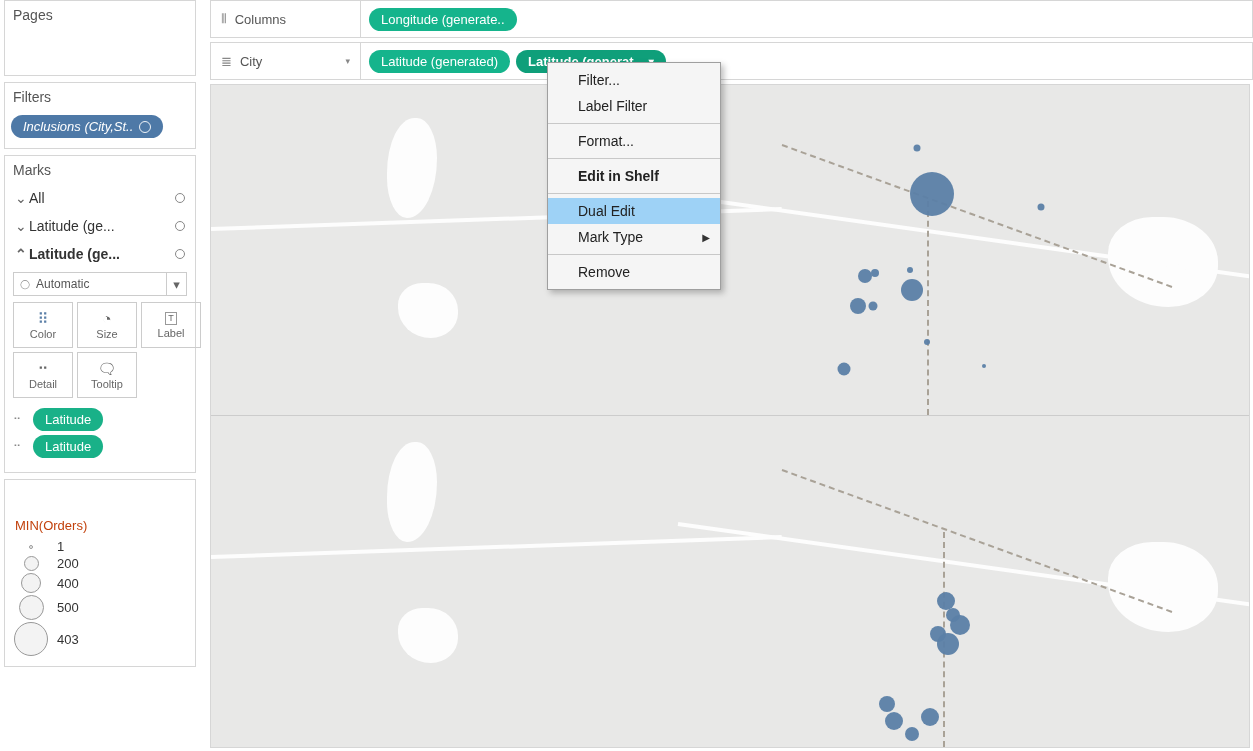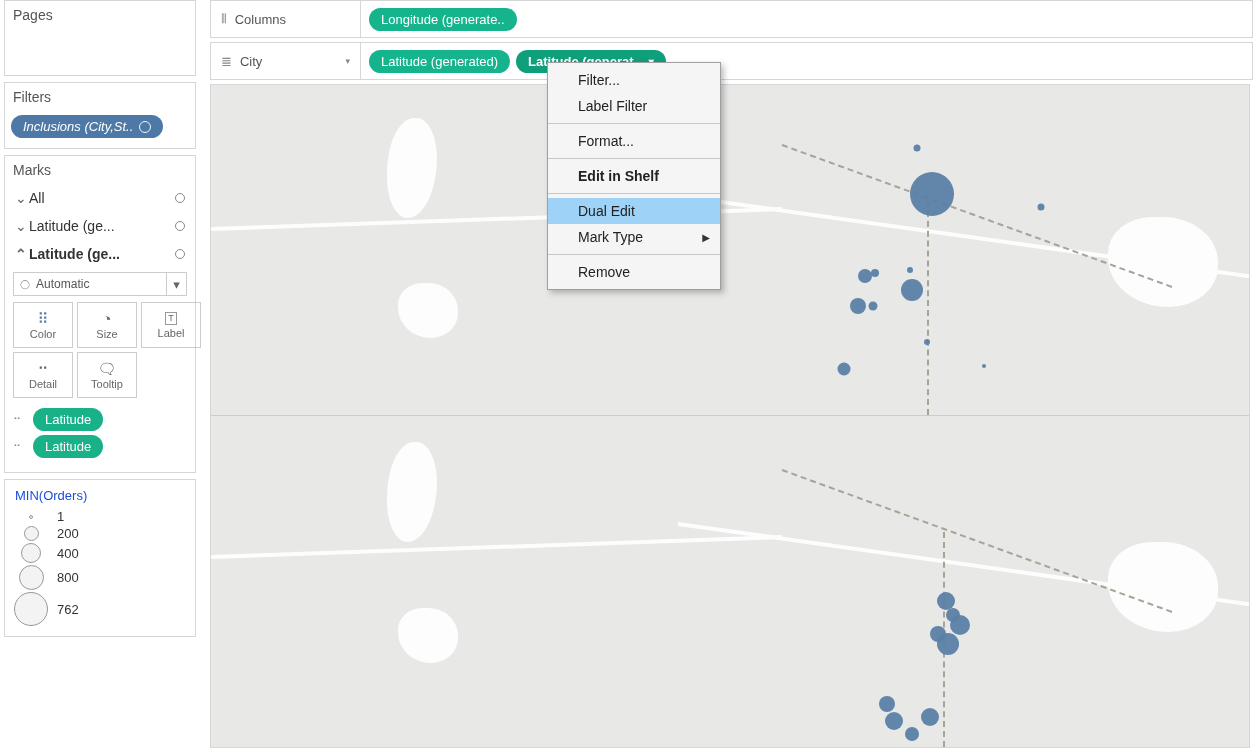--- a/index.html
+++ b/index.html
@@ -59,21 +59,21 @@
     border:1px solid #ccc; height:46px;
     display:flex; flex-direction:column; align-items:center; justify-content:center;
     font-size:11px; color:#666; gap:2px;
   }
   .card .ic { font-size:15px; line-height:1; }
   .card-grid2 { grid-template-columns:repeat(3,60px); }
   .mark-pills { padding:4px 8px 10px; }
   .mark-pill-row { display:flex; align-items:center; gap:6px; margin-bottom:4px;}
   .mark-pill-row .dots { width:14px; color:#888; font-size:11px; }
   .legend { padding:6px 8px 8px; }
-  .legend-title { font-size:13px; color:#1d4ed8; padding:2px 2px 6px;}
+  .legend-title { font-size:13px; color:#c2410c; padding:2px 2px 6px;margin-top:30px;}
   .legend-row { display:flex; align-items:center; gap:8px; margin-bottom:2px;}
   .legend-row .bub { border:1px solid #999; border-radius:50%; background:#f3f3f3;}
   .shelf-area {
     position:absolute; left:210px; top:0; right:0;
   }
   .shelf-row {
     display:flex; align-items:center; height:38px;
     border:1px solid #d6d6d6; margin-bottom:4px; background:#fff;
   }
   .shelf-label {
@@ -210,27 +210,27 @@
         <div class="legend-row">
           <div style="width: 36px; display: flex; justify-content: center;">
             <div class="bub" style="width: 20px; height: 20px;"></div>
           </div>
           <span>400</span>
         </div>
         <div class="legend-row">
           <div style="width: 36px; display: flex; justify-content: center;">
             <div class="bub" style="width: 25px; height: 25px;"></div>
           </div>
-          <span>800</span>
+          <span>500</span>
         </div>
         <div class="legend-row">
           <div style="width: 36px; display: flex; justify-content: center;">
             <div class="bub" style="width: 34px; height: 34px;"></div>
           </div>
-          <span>762</span>
+          <span>403</span>
         </div>
       </div>
   </div>
 </div>
 
 <div class="shelf-area">
   <div class="shelf-row">
     <div class="shelf-label">
       <span class="icn">⦀</span>
       <span>Columns</span>

